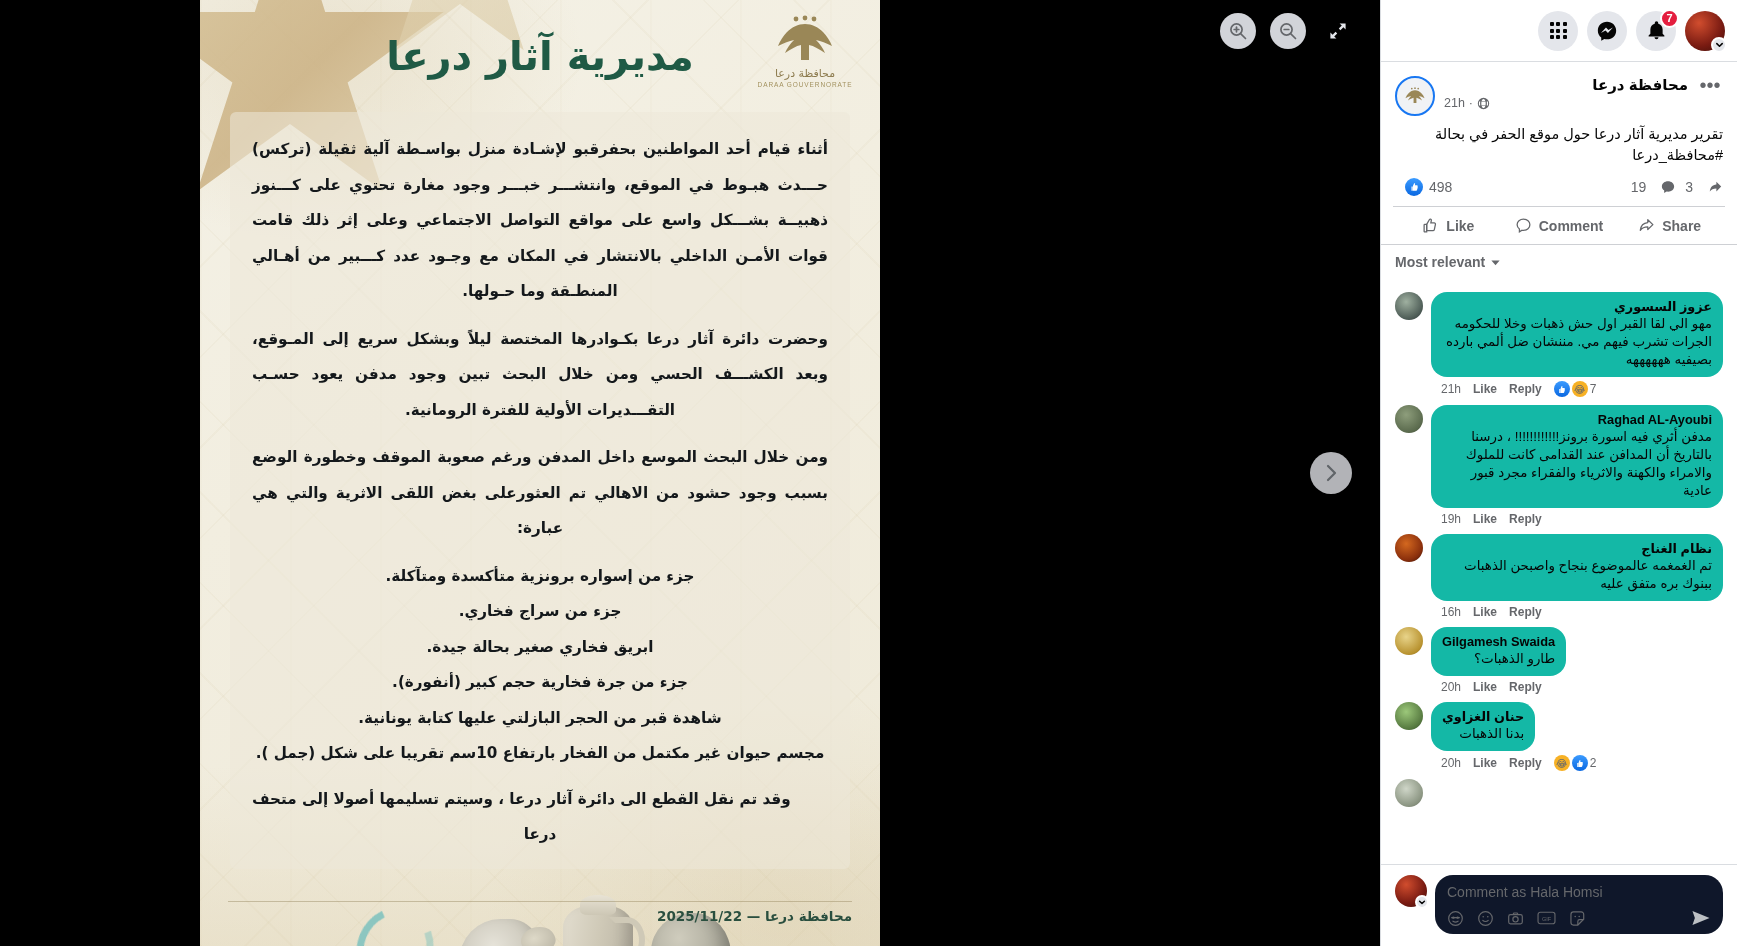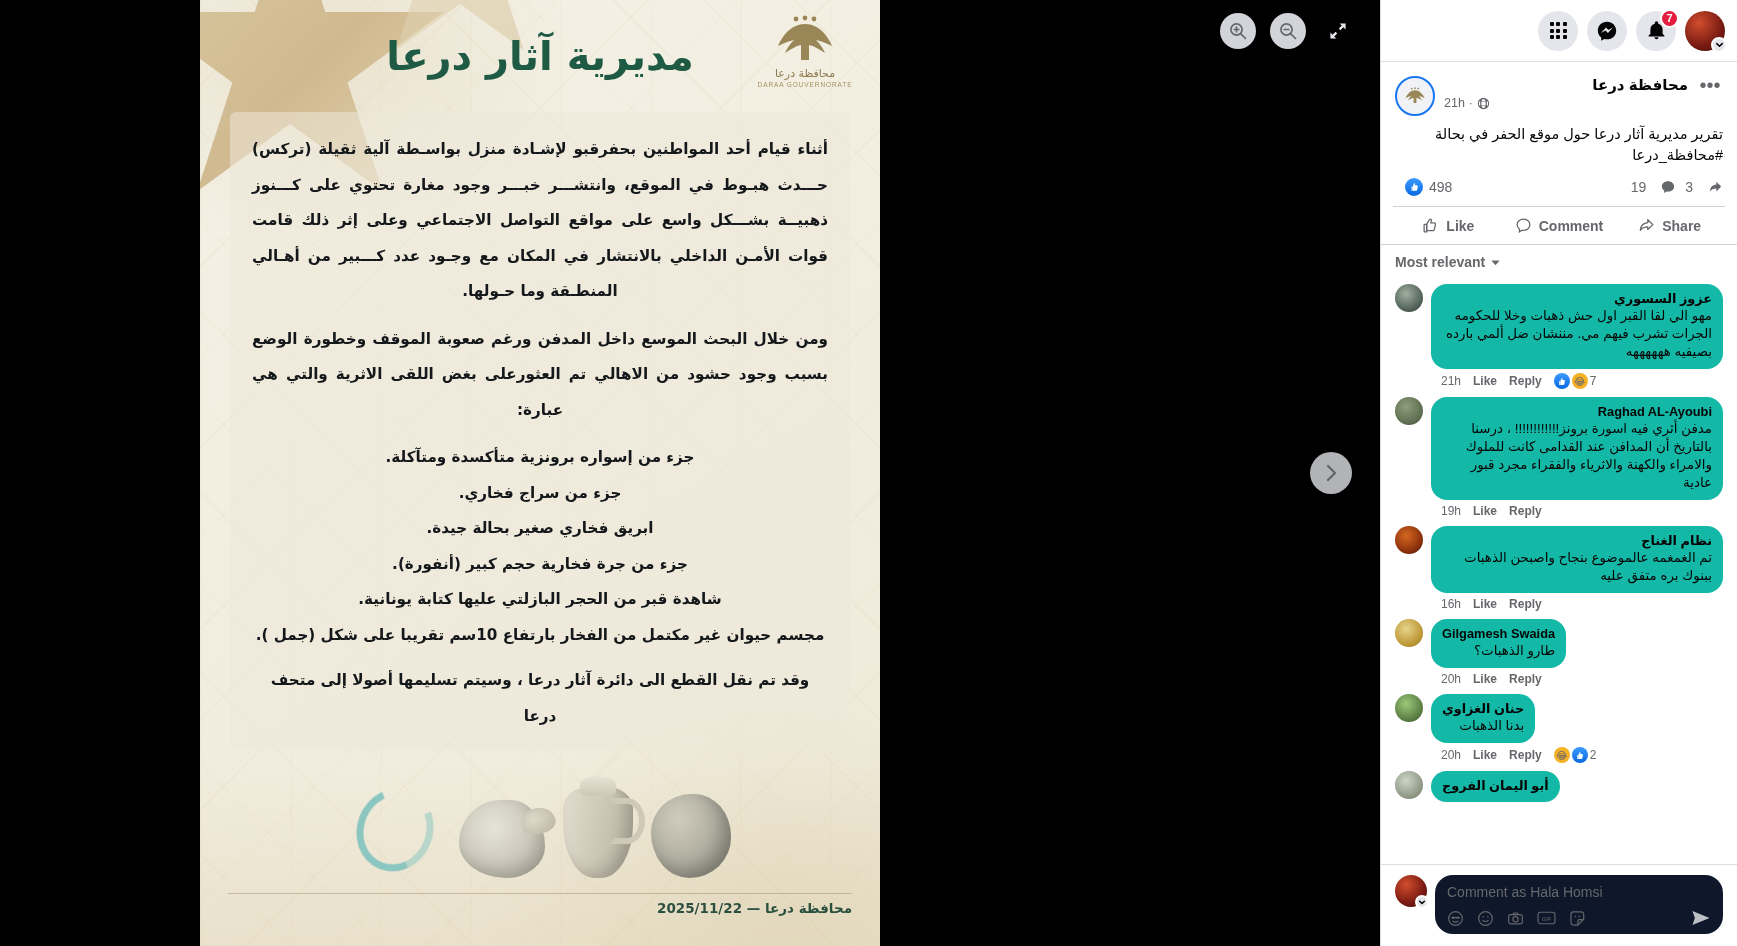--- a/index.html
+++ b/index.html
@@ -120,21 +120,21 @@
     margin-bottom: 12px;
     text-align: justify;
   }
   .poster-body ul { list-style: none; }
   .poster-body li {
     font-family: "DejaVu Sans", sans-serif;
     font-size: 15.2px; line-height: 35.5px;
     color: #14181b; font-weight: 600;
     text-align: center;
   }
-  .poster-body p.closing { text-align: center; margin-top: 10px; margin-bottom: 0; }
+  .poster-body p.closing { text-align: left; margin-top: 10px; margin-bottom: 0; }
 
   
   .artifacts {
     position: relative; z-index: 4;
     display: flex; align-items: flex-end; justify-content: center;
     gap: 18px; margin-top: 18px; height: 110px;
   }
   .artifact { position: relative; }
   .art-bracelet { width: 92px; height: 96px; }
   .art-bracelet .ring {
@@ -179,21 +179,21 @@
     border-radius: 0 60% 60% 0;
   }
   .art-stone {
     width: 80px; height: 84px;
     background: radial-gradient(ellipse at 35% 30%, #cfccbd, #a8a698 65%, #8f8d80);
     border-radius: 50% 46% 52% 48% / 46% 50% 48% 54%;
     box-shadow: inset -8px -8px 16px rgba(0,0,0,.22);
   }
 
   .poster-footer {
-    position: absolute; left: 0; right: 0; bottom: 16px; z-index: 5;
+    position: absolute; left: 0; right: 0; bottom: 8px; z-index: 5;
     direction: rtl;
     padding: 16px 28px 14px 28px;
   }
   .poster-footer .line { height: 1px; background: rgba(150,135,95,.45); margin-bottom: 6px; }
   .poster-footer .txt {
     font-family: "DejaVu Sans", sans-serif;
     font-size: 13.5px; color: #2a4f3f; font-weight: 600;
   }
 
   
@@ -281,21 +281,21 @@
     padding: 2px 0;
   }
   .act {
     flex:1; display:flex; align-items:center; justify-content:center; gap:7px;
     padding: 8px 0; border-radius: 6px; cursor:pointer;
     font-size: 14px; font-weight: 600; color: #65676b;
   }
 
   .sortrow {
     display:flex; align-items:center; gap:5px;
-    padding: 9px 14px 4px 14px; border-top: 1px solid #ced0d4; margin: 0 0 4px 0;
+    padding: 9px 14px 4px 14px; border-top: 1px solid #ced0d4; margin: 0 0 12px 0;
     font-size: 14px; font-weight: 600; color: #65676b; cursor:pointer;
   }
 
   .comment {
     display:flex; flex-direction: row-reverse; gap: 8px;
     padding: 6px 14px 0 14px; direction: rtl;
   }
   .c-avatar { width: 28px; height: 28px; border-radius:50%; flex: 0 0 28px; }
   .c-main { display:flex; flex-direction:column; align-items: flex-end; min-width:0; flex: 1 1 auto; }
   .bubble {
@@ -396,20 +396,21 @@
         <div class="logo-ar">محافظة درعا</div>
         <div class="logo-en">DARAA GOUVERNORATE</div>
       </div>
 
       <div class="poster-header">
         <div class="poster-title">مديرية آثار درعا</div>
       </div>
 
       <div class="poster-body">
         <p>أثناء قيام أحد المواطنين بحفرقبو لإشـادة منزل بواسـطة آلية ثقيلة (تركس) حـــدث هبـوط في الموقع، وانتشـــر خبـــر وجود مغارة تحتوي على كـــنوز ذهبيــة بشـــكل واسع على مواقع التواصل الاجتماعي وعلى إثر ذلك قامت قوات الأمـن الداخلي بالانتشار في المكان مع وجـود عدد كـــبير من أهـالي المنطـقة وما حـولها.</p>
+        <p>وحضرت دائرة آثار درعا بكـوادرها المختصة ليلاً وبشكل سريع إلى المـوقع، وبعد الكشـــف الحسي ومن خلال البحث تبين وجود مدفن يعود حسـب التقـــديرات الأولية للفترة الرومانية.</p>
         <p>ومن خلال البحث الموسع داخل المدفن ورغم صعوبة الموقف وخطورة الوضع بسبب وجود حشود من الاهالي تم العثورعلى بغض اللقى الاثرية والتي هي عبارة:</p>
         <ul>
           <li>جزء من إسواره برونزية متأكسدة ومتآكلة.</li>
           <li>جزء من سراج فخاري.</li>
           <li>ابريق فخاري صغير بحالة جيدة.</li>
           <li>جزء من جرة فخارية حجم كبير (أنفورة).</li>
           <li>شاهدة قبر من الحجر البازلتي عليها كتابة يونانية.</li>
           <li>مجسم حيوان غير مكتمل من الفخار بارتفاع 10سم تقريبا على شكل (جمل ).</li>
         </ul>
         <p class="closing">وقد تم نقل القطع الى دائرة آثار درعا ، وسيتم تسليمها أصولا إلى متحف درعا</p>
@@ -638,25 +639,20 @@
                   </svg>
               </span>
               <span>2</span>
             </span>
           </div>
         </div>
       </div>
 
       <div class="comment">
         <div class="c-avatar" style="background:radial-gradient(circle at 40% 35%,#cfd6c8,#8a9481 70%,#5b6354);"></div>
-        <div class="c-main">
-          <div class="bubble">
-            <span class="c-name">أبو اليمان الفروج</span>
-          </div>
-        </div>
       </div>
 
     </div>
 
     <div class="sb-composer">
       <div class="comp-av">
         <span class="chev">
           <svg width="8" height="8" viewBox="0 0 10 10" fill="none" stroke="#050505" stroke-width="1.8" stroke-linecap="round" stroke-linejoin="round">
               <polyline points="2,4 5,7 8,4"></polyline>
             </svg>

